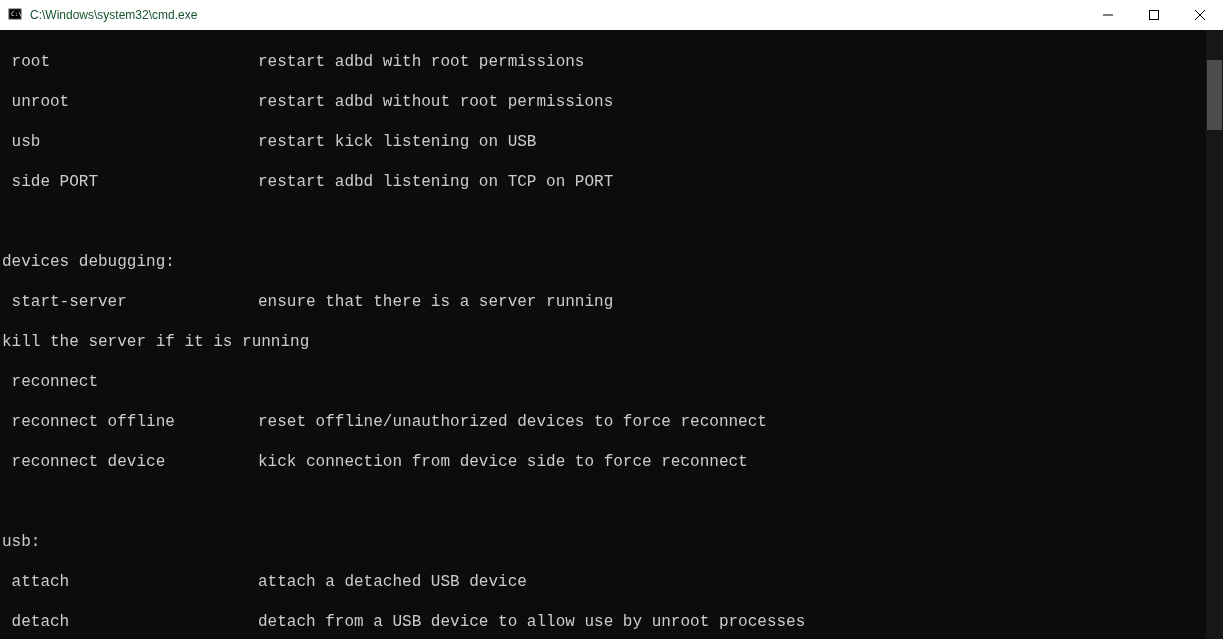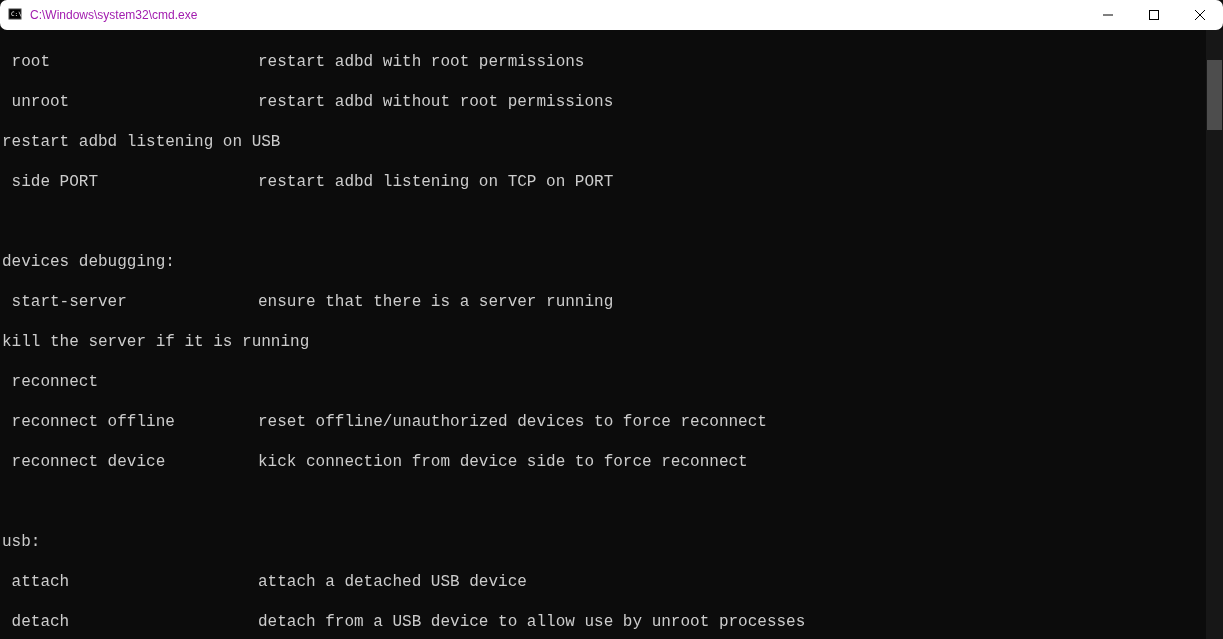--- a/index.html
+++ b/index.html
@@ -9,24 +9,23 @@
     font-family: Consolas, "Courier New", monospace;
     font-size: 16px;
     color: #cccccc;
     overflow: hidden;
     display: flex; flex-direction: column;
   }
   
   .titlebar {
     height: 30px;
     background: #ffffff;
-    color: #a21caf;
+    color: #14532d;
     display: flex; align-items: center;
     user-select: none;
-    border-radius: 7px;
   }
   .titlebar .icon-slot {
     width: 30px; height: 30px;
     display: flex; align-items: center; justify-content: center;
   }
   .titlebar .title-text {
     font-family: "Segoe UI", Arial, sans-serif;
     font-size: 12px;
     flex: 1;
   }
@@ -94,21 +93,21 @@
           <line x1="10" y1="0" x2="0" y2="10"></line>
         </svg>
     </div>
   </div>
 </div>
 
 <div class="term-wrap">
   <div class="term">
 <div class="row"><span class="cmd"> root</span><span class="desc">restart adbd with root permissions</span></div>
 <div class="row"><span class="cmd"> unroot</span><span class="desc">restart adbd without root permissions</span></div>
-<div class="row"><span class="desc">restart adbd listening on USB</span></div>
+<div class="row"><span class="cmd"> usb</span><span class="desc">restart kick listening on USB</span></div>
 <div class="row"><span class="cmd"> side PORT</span><span class="desc">restart adbd listening on TCP on PORT</span></div>
 <div> </div>
 <div>devices debugging:</div>
 <div class="row"><span class="cmd"> start-server</span><span class="desc">ensure that there is a server running</span></div>
 <div class="row"><span class="desc">kill the server if it is running</span></div>
 <div class="row"><span class="cmd"> reconnect</span></div>
 <div class="row"><span class="cmd"> reconnect offline</span><span class="desc">reset offline/unauthorized devices to force reconnect</span></div>
 <div class="row"><span class="cmd"> reconnect device</span><span class="desc">kick connection from device side to force reconnect</span></div>
 <div> </div>
 <div>usb:</div>

